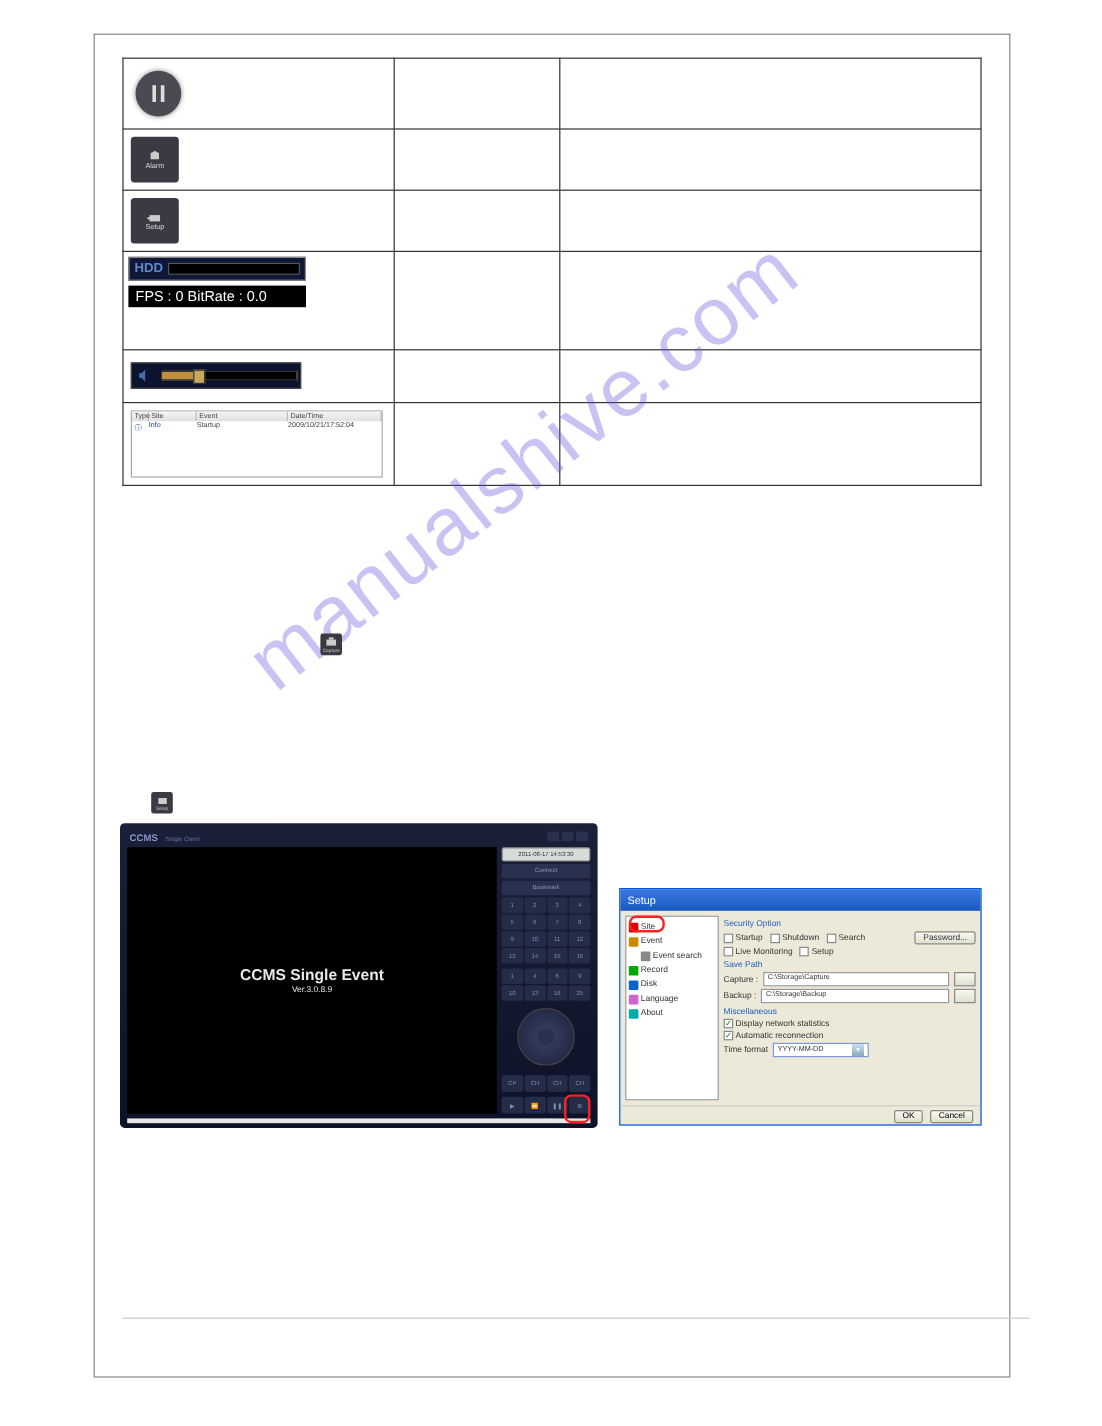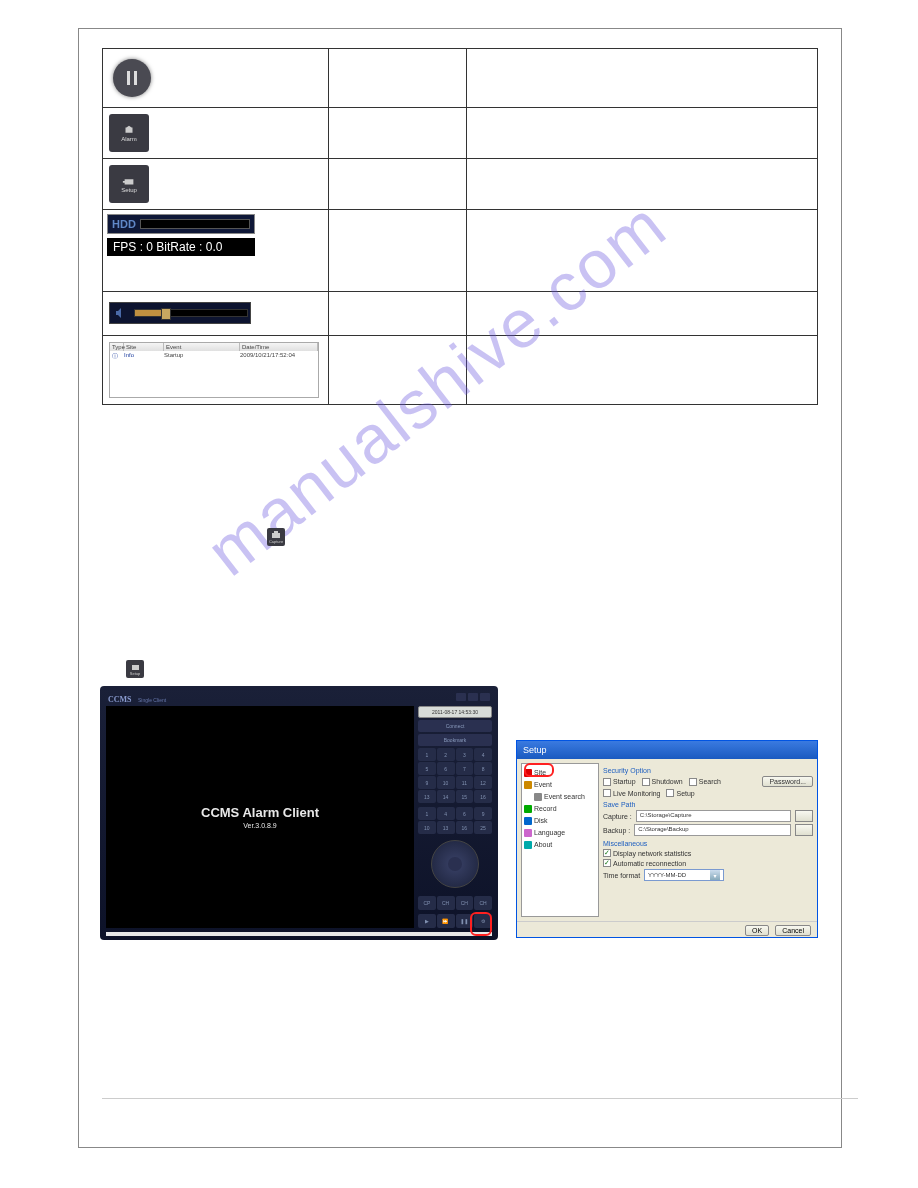--- a/index.html
+++ b/index.html
@@ -210,21 +210,21 @@
       display: flex;
       flex-direction: column;
     }
     .ccms-top {
       height: 14px;
       display: flex;
       align-items: center;
       justify-content: space-between;
       padding: 0 4px;
     }
-    .ccms-logo { color: #8899cc; font-size: 8px; font-weight: bold; font-family: Liberation Serif, serif; }
+    .ccms-logo { color: #8899cc; font-size: 8px; font-weight: bold; }
     .ccms-winbtns { display: flex; gap: 2px; }
     .ccms-winbtns span { width: 10px; height: 8px; background: #2a3050; border-radius: 1px; }
     .ccms-body { flex: 1; display: flex; }
     .ccms-video {
       flex: 1;
       background: #000;
       margin: 2px;
       display: flex;
       flex-direction: column;
       align-items: center;
@@ -538,21 +538,21 @@
       <span style="color:#6677aa;font-size:5px;margin-left:2px;">Single Client</span>
     </div>
     <div class="ccms-winbtns">
       <span></span>
       <span></span>
       <span></span>
     </div>
   </div>
   <div class="ccms-body">
     <div class="ccms-video">
-      <div class="title">CCMS Alarm Client</div>
+      <div class="title">CCMS Single Event</div>
       <div class="ver">Ver.3.0.8.9</div>
     </div>
     <div class="ccms-side">
       <div class="date-badge">2011-08-17 14:53:30</div>
       <div class="side-row">
         <div class="side-btn">Connect</div>
       </div>
       <div class="side-row">
         <div class="side-btn">Bookmark</div>
       </div>

